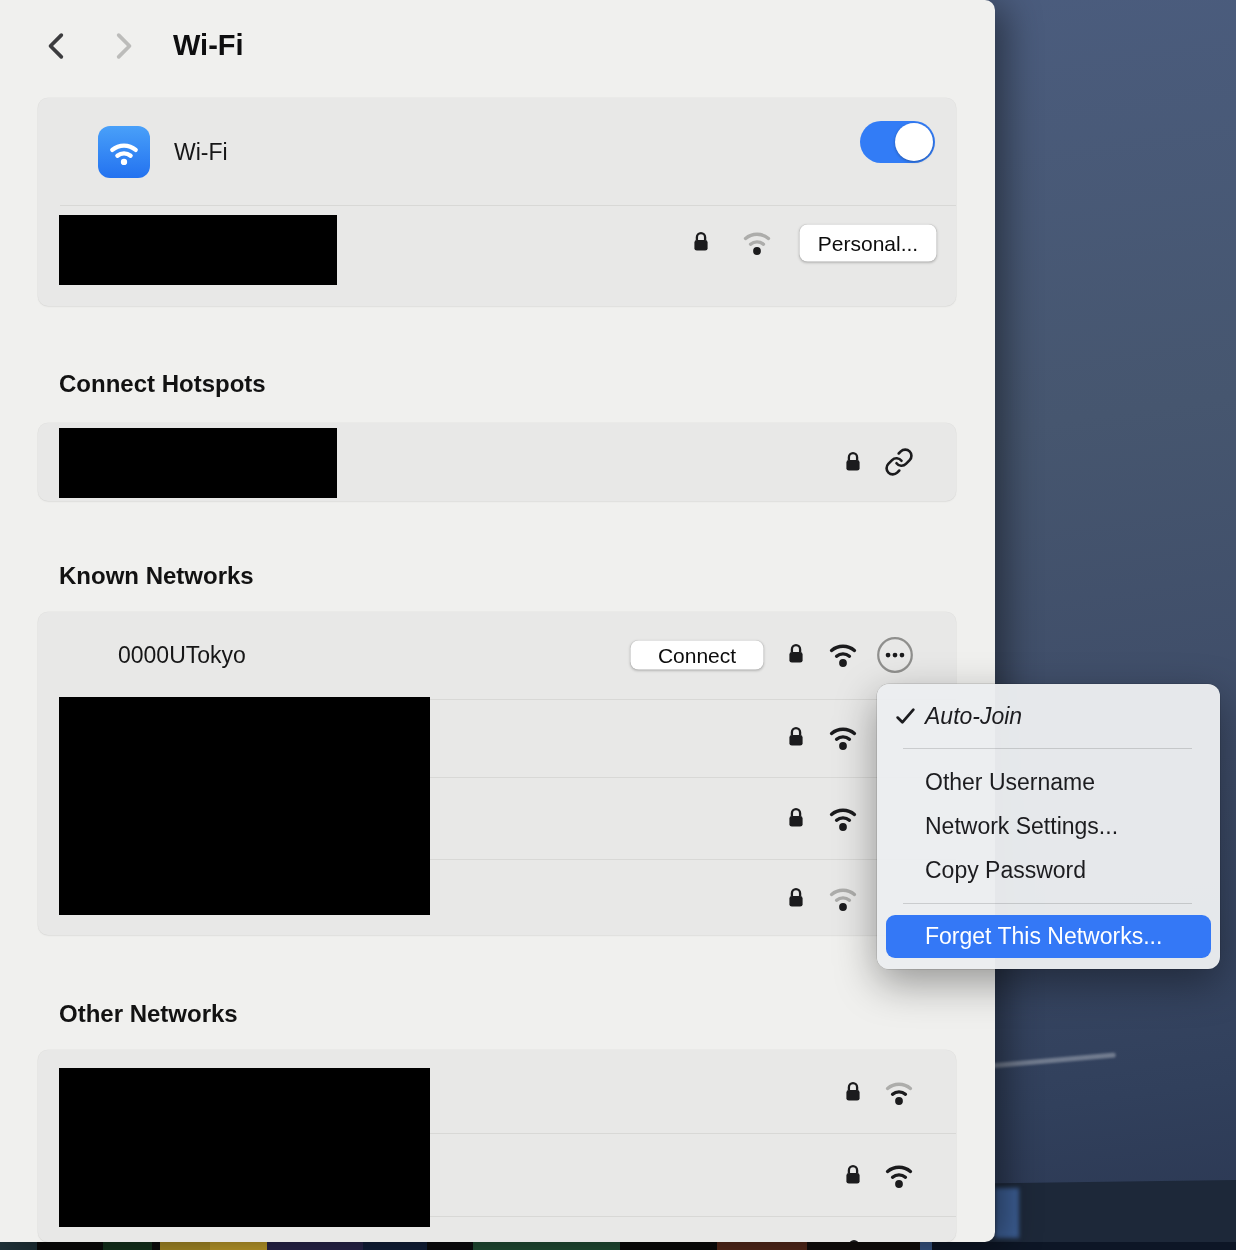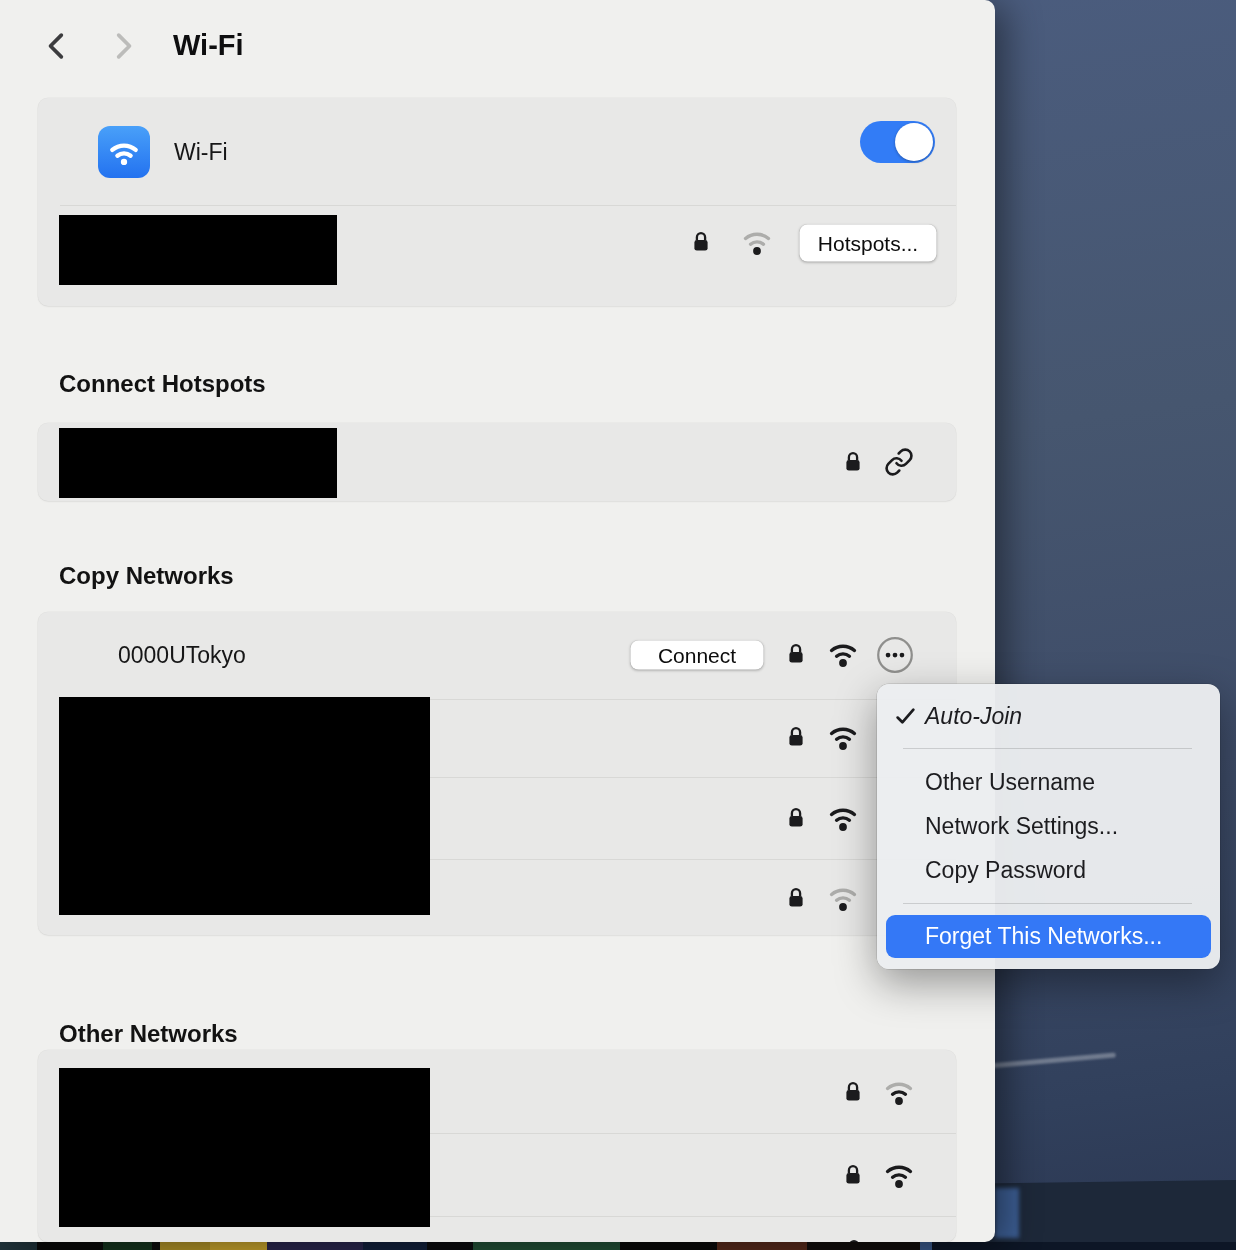--- a/index.html
+++ b/index.html
@@ -39,21 +39,21 @@
   .card-known   { top:612px; height:323px; }
   .card-other   { top:1050px; height:192px; overflow:hidden; }
 
   .sep { position:absolute; left:22px; right:0; height:1px; background:#d8d8d6; }
 
   .cc { position:absolute; transform:translate(-50%,-50%); display:flex; align-items:center; justify-content:center; }
 
   .section-heading { position:absolute; left:59px; font-size:24px; font-weight:700; color:#121212; }
   .h-hotspots { top:370px; }
   .h-known    { top:562px; }
-  .h-other    { top:1000px;margin-top:20px; }
+  .h-other    { top:1000px; }
 
   .row-label { position:absolute; transform:translateY(-50%); font-size:23px; color:#161617; }
 
   .wifi-tile { width:52px; height:52px; border-radius:12px;
     background:linear-gradient(180deg,var(--wifi-tile-top,#49a0f9) 0%,var(--wifi-tile-bottom,#2372f0) 100%);
     display:flex; align-items:center; justify-content:center; }
 
   .toggle { width:75px; height:42px; border-radius:21px; background:var(--accent-blue,#327cf6);
     position:absolute; cursor:pointer; }
   .toggle .knob { position:absolute; top:2px; right:2px; width:38px; height:38px; border-radius:50%;
@@ -161,40 +161,40 @@
             <rect x="5.4" y="11" width="13.2" height="10.6" rx="2.4" fill="#1b1b1d"></rect>
           </svg>
       </div>
       <div class="cc sig-weak" style="left:719px; top:144px;">
         <svg width="34" height="30" viewBox="0 0 24 22" fill="none" stroke-width="2.5" stroke-linecap="round">
           <path class="arc arc-top" d="M3.6 8.4a13 13 0 0 1 16.8 0"></path>
             <path class="arc arc-mid" d="M7.3 12.6a7.3 7.3 0 0 1 9.4 0"></path>
             <circle class="dot" cx="12" cy="17.6" r="1.6"></circle>
         </svg>
       </div>
-      <button class="pill-btn btn-details cc" style="left:830px; top:145px;">Hotspots...</button>
+      <button class="pill-btn btn-details cc" style="left:830px; top:145px;">Personal...</button>
     </section>
 
     <h2 class="section-heading h-hotspots">Connect Hotspots</h2>
     <section class="card card-hotspot">
       <div class="cc" style="left:815px; top:39px;">
         <svg width="24" height="32" viewBox="0 0 24 26" fill="none">
             <path d="M7.9 11V8.3a4.1 4.1 0 0 1 8.2 0V11" stroke="#1b1b1d" stroke-width="2.3"></path>
             <rect x="5.4" y="11" width="13.2" height="10.6" rx="2.4" fill="#1b1b1d"></rect>
           </svg>
       </div>
       <div class="cc" style="left:861px; top:39px;">
         <svg width="30" height="30" viewBox="0 0 24 24" fill="none" stroke="#1b1b1d" stroke-width="2.1" stroke-linecap="round" stroke-linejoin="round">
           <path d="M10 13a5 5 0 0 0 7.54.54l3-3a5 5 0 0 0-7.07-7.07l-1.72 1.71"></path>
           <path d="M14 11a5 5 0 0 0-7.54-.54l-3 3a5 5 0 0 0 7.07 7.07l1.71-1.71"></path>
         </svg>
       </div>
     </section>
 
-    <h2 class="section-heading h-known">Copy Networks</h2>
+    <h2 class="section-heading h-known">Known Networks</h2>
     <section class="card card-known">
 
       <div class="row-label" style="left:80px; top:43px;">0000UTokyo</div>
       <button class="pill-btn btn-connect cc" style="left:659px; top:43px;">Connect</button>
       <div class="cc" style="left:758px; top:42px;">
         <svg width="24" height="32" viewBox="0 0 24 26" fill="none">
             <path d="M7.9 11V8.3a4.1 4.1 0 0 1 8.2 0V11" stroke="#1b1b1d" stroke-width="2.3"></path>
             <rect x="5.4" y="11" width="13.2" height="10.6" rx="2.4" fill="#1b1b1d"></rect>
           </svg>
       </div>

